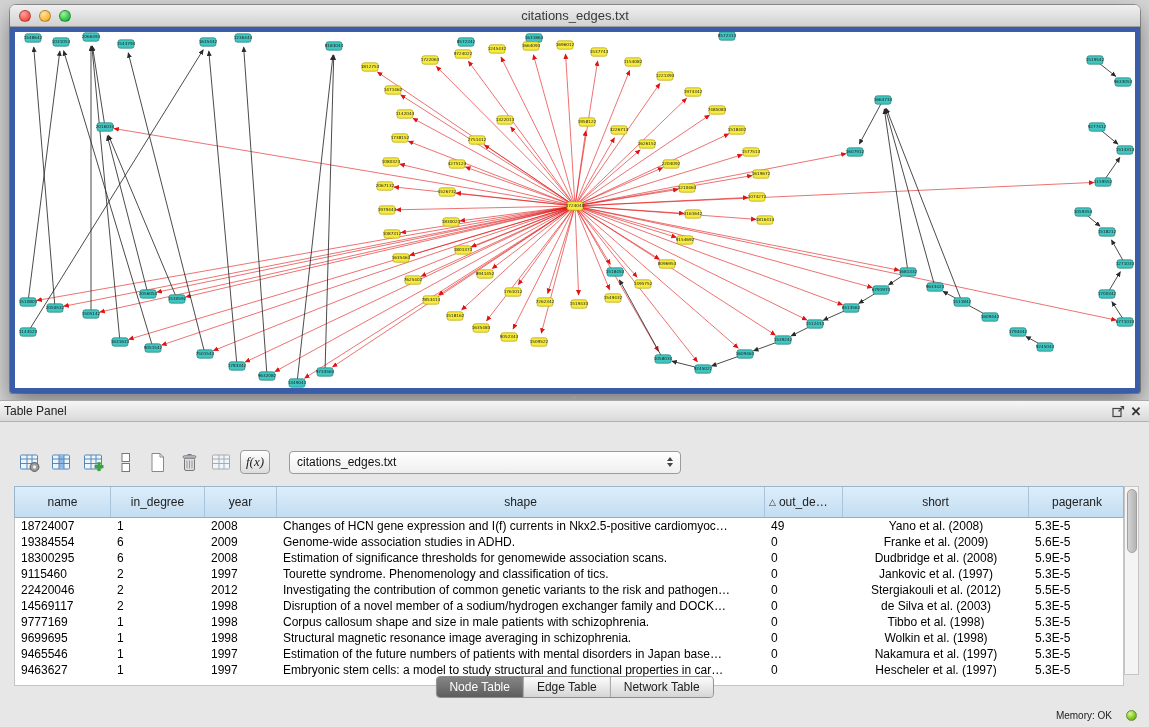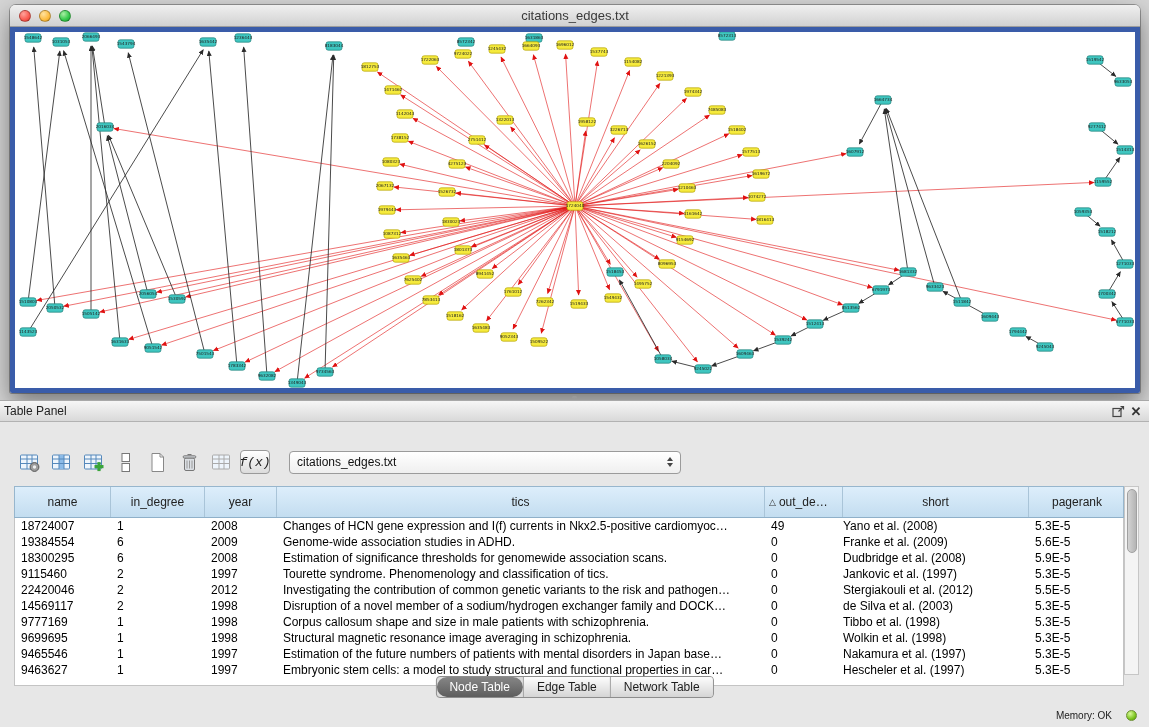--- a/index.html
+++ b/index.html
@@ -36,51 +36,51 @@
   .panel-header .ptitle{font-size:12px;color:#222;}
   .panel-header .spacer{flex:1;}
   .ph-btn{width:18px;height:16px;display:flex;align-items:center;justify-content:center;cursor:default;}
   .ph-close{font-size:13px;font-weight:bold;color:#333;line-height:1;}
 
   .toolbar{position:absolute;top:46px;left:16px;right:16px;height:30px;display:flex;align-items:center;gap:5px;}
   .tb-btn{width:27px;height:27px;display:flex;align-items:center;justify-content:center;border-radius:3px;}
   .tb-btn svg{width:21px;height:21px;}
   .fx-btn{width:30px;height:24px;border:1px solid #9a9a9a;border-radius:4px;
     background:linear-gradient(#ffffff,#dcdcdc);display:flex;align-items:center;justify-content:center;
-    font-family:Liberation Mono, monospace;font-style:italic;font-size:13px;color:#222;}
+    font-family:Liberation Serif, serif;font-style:italic;font-size:13px;color:#222;}
   .combo{margin-left:14px;width:392px;height:23px;background:linear-gradient(#ffffff,#efefef);
     border:1px solid #9b9b9b;border-radius:4px;display:flex;align-items:center;padding:0 7px;font-size:12px;color:#111;}
   .combo .arrows{margin-left:auto;display:flex;flex-direction:column;align-items:center;gap:2px;padding-left:6px;}
   .tri-up{width:0;height:0;border-left:3.5px solid transparent;border-right:3.5px solid transparent;border-bottom:4.5px solid #444;}
   .tri-down{width:0;height:0;border-left:3.5px solid transparent;border-right:3.5px solid transparent;border-top:4.5px solid #444;}
 
   .table-wrap{position:absolute;left:14px;top:85px;width:1110px;}
   .thead{display:grid;grid-template-columns:96px 94px 72px 488px 78px 186px 96px;height:32px;
     background:linear-gradient(#ddeefb,#c3ddf0);border:1px solid #97b6cd;border-bottom:1px solid #8fb0c9;}
   .th{font-size:12px;color:#222;display:flex;align-items:center;justify-content:center;
     border-right:1px solid #a9c4d8;overflow:hidden;white-space:nowrap;}
   .th.align-left{justify-content:flex-start;padding-left:4px;}
   .th:last-child{border-right:none;}
   .th .sortmark{font-size:9px;margin-right:3px;color:#333;}
   .tbody{background:#fff;height:168px;border:1px solid #c4c4c4;border-top:none;overflow:hidden;}
   .tr{display:grid;grid-template-columns:96px 94px 72px 488px 78px 186px 96px;height:16px;align-items:center;}
   .td{font-size:12px;color:#000;padding-left:6px;white-space:nowrap;overflow:hidden;text-overflow:ellipsis;}
-  .td.align-center{text-align:left;padding-left:0;}
+  .td.align-center{text-align:center;padding-left:0;}
 
   .vscroll{position:absolute;left:1124px;top:85px;width:15px;height:189px;background:#f4f4f4;
     border:1px solid #c6c6c6;}
   .vthumb{position:absolute;left:1.5px;top:2px;width:10px;height:64px;border-radius:6px;
     background:linear-gradient(90deg,#d3d3d3,#b4b4b4);border:1px solid #a0a0a0;}
 
   .tabs{position:absolute;top:275px;left:50%;transform:translateX(-50%);display:flex;
     border:1px solid #8d8d8d;border-radius:4px;overflow:hidden;background:#ddd;}
   .tab{padding:0 13px;height:20px;display:flex;align-items:center;font-size:12px;color:#1d1d1d;
     background:linear-gradient(#fdfdfd,#d5d5d5);border-left:1px solid #a5a5a5;}
   .tab:first-child{border-left:none;}
-  .tab.active{background:linear-gradient(#868686,#5d5d5d);color:#fff;border-radius:10px;}
+  .tab.active{background:linear-gradient(#868686,#5d5d5d);color:#fff;}
 
   .statusbar{position:absolute;right:12px;bottom:6px;display:flex;align-items:center;gap:14px;}
   .statusbar .mem{font-size:10px;color:#222;}
   .mem-dot{width:11px;height:11px;border-radius:50%;
     background:radial-gradient(circle at 35% 30%,#d9f89a,#7cc520 60%,#4e9400);border:1px solid #6b8f32;}
 </style>
 </head>
 <body>
 
 <div id="graph-window">
@@ -709,21 +709,21 @@
         <div class="th">
           <span>name</span>
         </div>
         <div class="th">
           <span>in_degree</span>
         </div>
         <div class="th">
           <span>year</span>
         </div>
         <div class="th">
-          <span>tics</span>
+          <span>shape</span>
         </div>
         <div class="th align-left">
           <span class="sortmark">△</span>
           <span>out_de…</span>
         </div>
         <div class="th">
           <span>short</span>
         </div>
         <div class="th">
           <span>pagerank</span>

